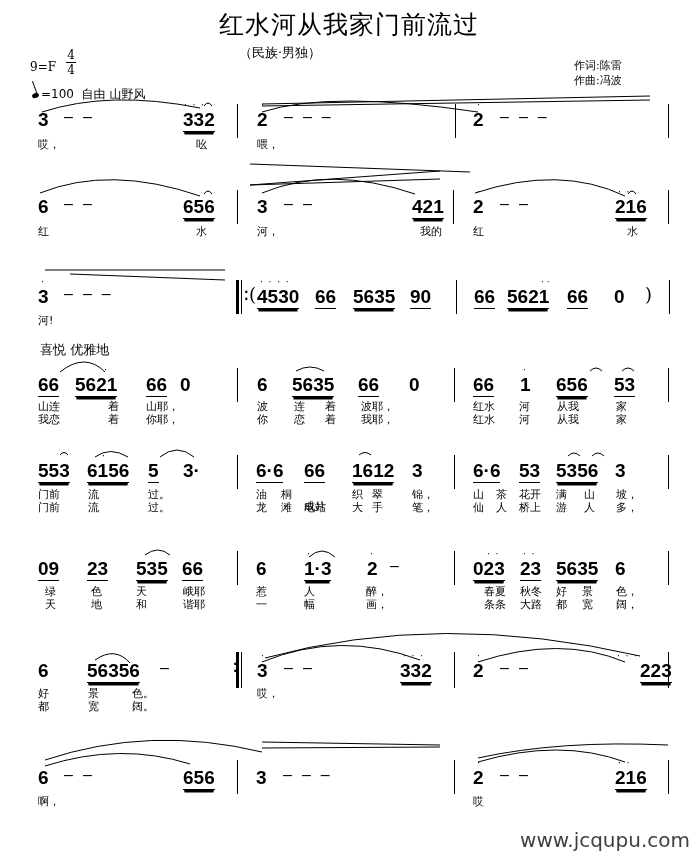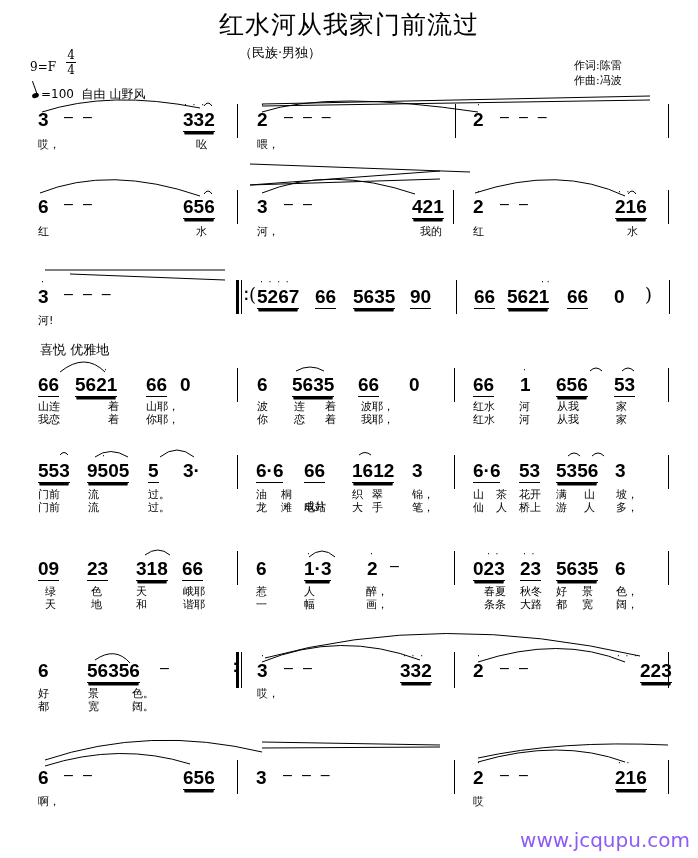--- a/index.html
+++ b/index.html
@@ -19,21 +19,21 @@
   .blthick{position:absolute;width:3px;background:#000;}
   .rdots{position:absolute;font-size:12px;line-height:7px;font-weight:bold;}
   .ng{position:absolute;font-family:"Liberation Sans",sans-serif;font-weight:bold;font-size:19px;line-height:20px;white-space:pre;}
   .ng .u1{border-bottom:1.5px solid #000;padding-bottom:1px;}
   .ng .u2{border-bottom:1.5px solid #000;padding-bottom:1px;box-shadow:0 3px 0 -1.5px #000, 0 4px 0 -1.5px #000;}
   .dash{position:absolute;font-family:"Liberation Sans",sans-serif;font-size:16px;letter-spacing:10px;}
   .ly{position:absolute;font-size:11px;line-height:13px;white-space:pre;}
   .dotabove{position:absolute;font-size:9px;line-height:9px;}
   svg.arcs{position:absolute;left:0;top:0;overflow:visible;}
   .paren{position:absolute;font-size:18px;font-family:"DejaVu Serif",serif;}
-  .watermark{position:absolute;right:8px;bottom:6px;font-family:"DejaVu Sans",sans-serif;font-size:20px;color:#8b5cf6;}
+  .watermark{position:absolute;right:8px;bottom:6px;font-family:"DejaVu Sans",sans-serif;font-size:20px;color:#404040;}
 </style>
 </head>
 <body>
 
 <div class="title">红水河从我家门前流过</div>
 <div class="subtitle">（民族·男独）</div>
 <div class="credits">
   <div>作词:陈雷</div>
   <div>作曲:冯波</div>
 </div>
@@ -142,21 +142,21 @@
 
 <div class="row" style="top:0">
   <div class="dotabove" style="left:41px;top:278px">·</div>
   <div class="ng" style="left:38px;top:287px"><span>3</span></div>
   <div class="dash" style="left:64px;top:285px">–––</div>
   <div class="blthick" style="left:236px;top:280px;height:34px"></div>
   <div class="bl" style="left:241px;top:280px;height:34px"></div>
   <div class="rdots" style="left:244px;top:289px">·<br>·</div>
   <div class="paren" style="left:249px;top:284px">(</div>
   <div class="dotabove" style="left:260px;top:278px">·&nbsp;&nbsp;·&nbsp;&nbsp;·&nbsp;&nbsp;·</div>
-  <div class="ng" style="left:257px;top:287px"><span class="u2">5267</span></div>
+  <div class="ng" style="left:257px;top:287px"><span class="u2">4530</span></div>
   <div class="ng" style="left:315px;top:287px"><span class="u1">66</span></div>
   <div class="ng" style="left:353px;top:287px"><span class="u2">5635</span></div>
   <div class="ng" style="left:410px;top:287px"><span class="u1">90</span></div>
   <div class="bl" style="left:456px;top:280px;height:34px"></div>
   <div class="ng" style="left:474px;top:287px"><span class="u1">66</span></div>
   <div class="dotabove" style="left:541px;top:278px">·&nbsp;·</div>
   <div class="ng" style="left:507px;top:287px"><span class="u2">5621</span></div>
   <div class="ng" style="left:567px;top:287px"><span class="u1">66</span></div>
   <div class="ng" style="left:614px;top:287px"><span>0</span></div>
   <div class="paren" style="left:645px;top:284px">)</div>
@@ -206,21 +206,21 @@
   <div class="ly" style="left:361px;top:413px">我耶，</div>
   <div class="ly" style="left:473px;top:413px">红水</div>
   <div class="ly" style="left:519px;top:413px">河</div>
   <div class="ly" style="left:557px;top:413px">从我</div>
   <div class="ly" style="left:616px;top:413px">家</div>
 </div>
 
 <div class="row" style="top:0">
   <div class="ng" style="left:38px;top:461px"><span class="u2">553</span></div>
   <div class="dotabove" style="left:102px;top:452px">·</div>
-  <div class="ng" style="left:87px;top:461px"><span class="u2">9505</span></div>
+  <div class="ng" style="left:87px;top:461px"><span class="u2">6156</span></div>
   <div class="ng" style="left:148px;top:461px"><span class="u1">5</span></div>
   <div class="ng" style="left:183px;top:461px"><span>3·</span></div>
   <div class="bl" style="left:237px;top:455px;height:34px"></div>
   <div class="ng" style="left:256px;top:461px"><span class="u1">6·6</span></div>
   <div class="ng" style="left:304px;top:461px"><span class="u1">66</span></div>
   <div class="ng" style="left:352px;top:461px"><span class="u2">1612</span></div>
   <div class="ng" style="left:412px;top:461px"><span>3</span></div>
   <div class="bl" style="left:454px;top:455px;height:34px"></div>
   <div class="ng" style="left:473px;top:461px"><span class="u1">6·6</span></div>
   <div class="ng" style="left:519px;top:461px"><span class="u1">53</span></div>
@@ -257,21 +257,21 @@
   <div class="ly" style="left:496px;top:501px">人</div>
   <div class="ly" style="left:519px;top:501px">桥上</div>
   <div class="ly" style="left:556px;top:501px">游</div>
   <div class="ly" style="left:584px;top:501px">人</div>
   <div class="ly" style="left:616px;top:501px">多，</div>
 </div>
 
 <div class="row" style="top:0">
   <div class="ng" style="left:38px;top:559px"><span class="u1">09</span></div>
   <div class="ng" style="left:87px;top:559px"><span class="u1">23</span></div>
-  <div class="ng" style="left:136px;top:559px"><span class="u2">318</span></div>
+  <div class="ng" style="left:136px;top:559px"><span class="u2">535</span></div>
   <div class="ng" style="left:182px;top:559px"><span class="u1">66</span></div>
   <div class="bl" style="left:237px;top:551px;height:34px"></div>
   <div class="ng" style="left:256px;top:559px"><span>6</span></div>
   <div class="dotabove" style="left:307px;top:550px">·</div>
   <div class="ng" style="left:304px;top:559px"><span class="u2">1·3</span></div>
   <div class="dotabove" style="left:370px;top:550px">·</div>
   <div class="ng" style="left:367px;top:559px"><span>2</span></div>
   <div class="dash" style="left:390px;top:557px">–</div>
   <div class="bl" style="left:454px;top:551px;height:34px"></div>
   <div class="dotabove" style="left:487px;top:550px">·&nbsp;&nbsp;·</div>

